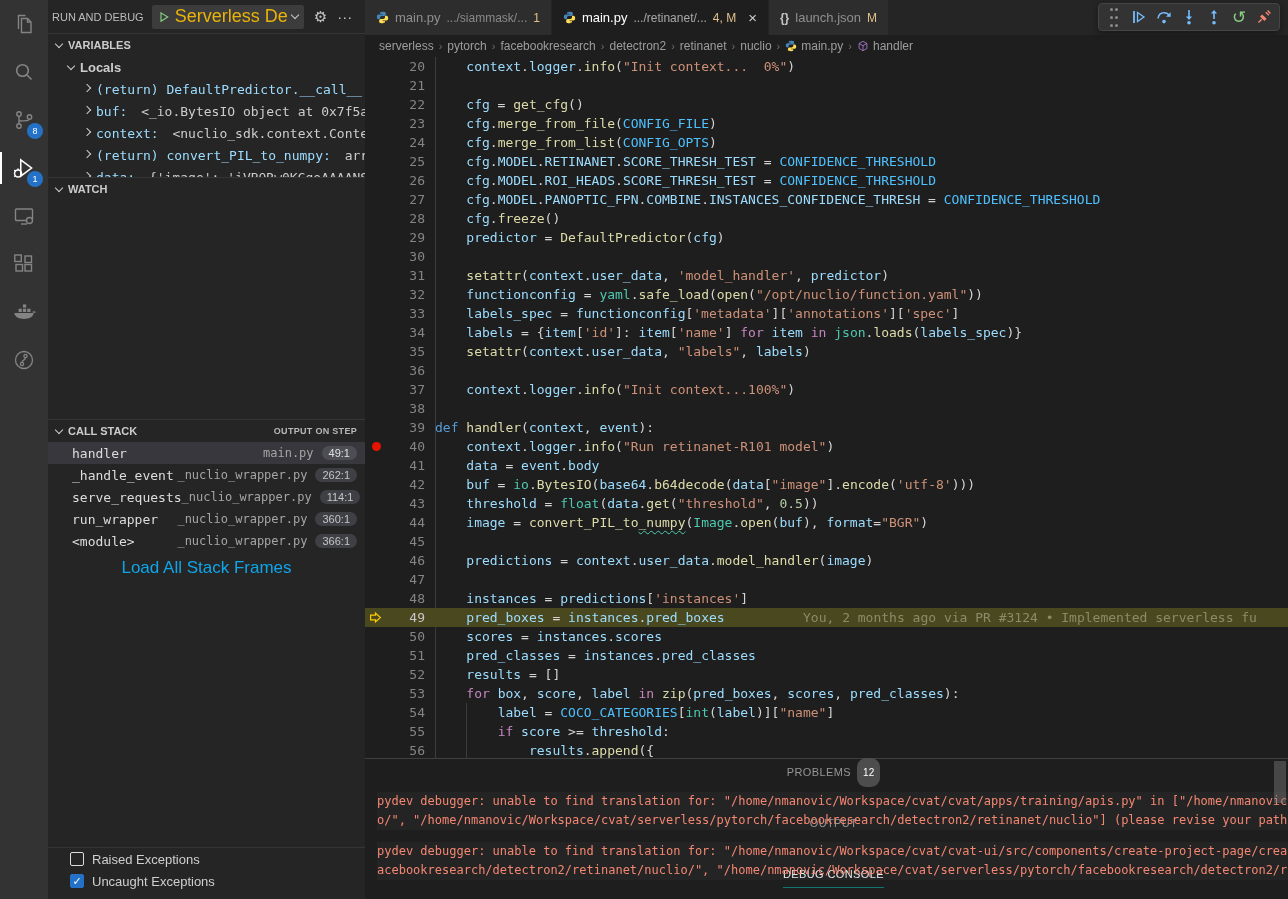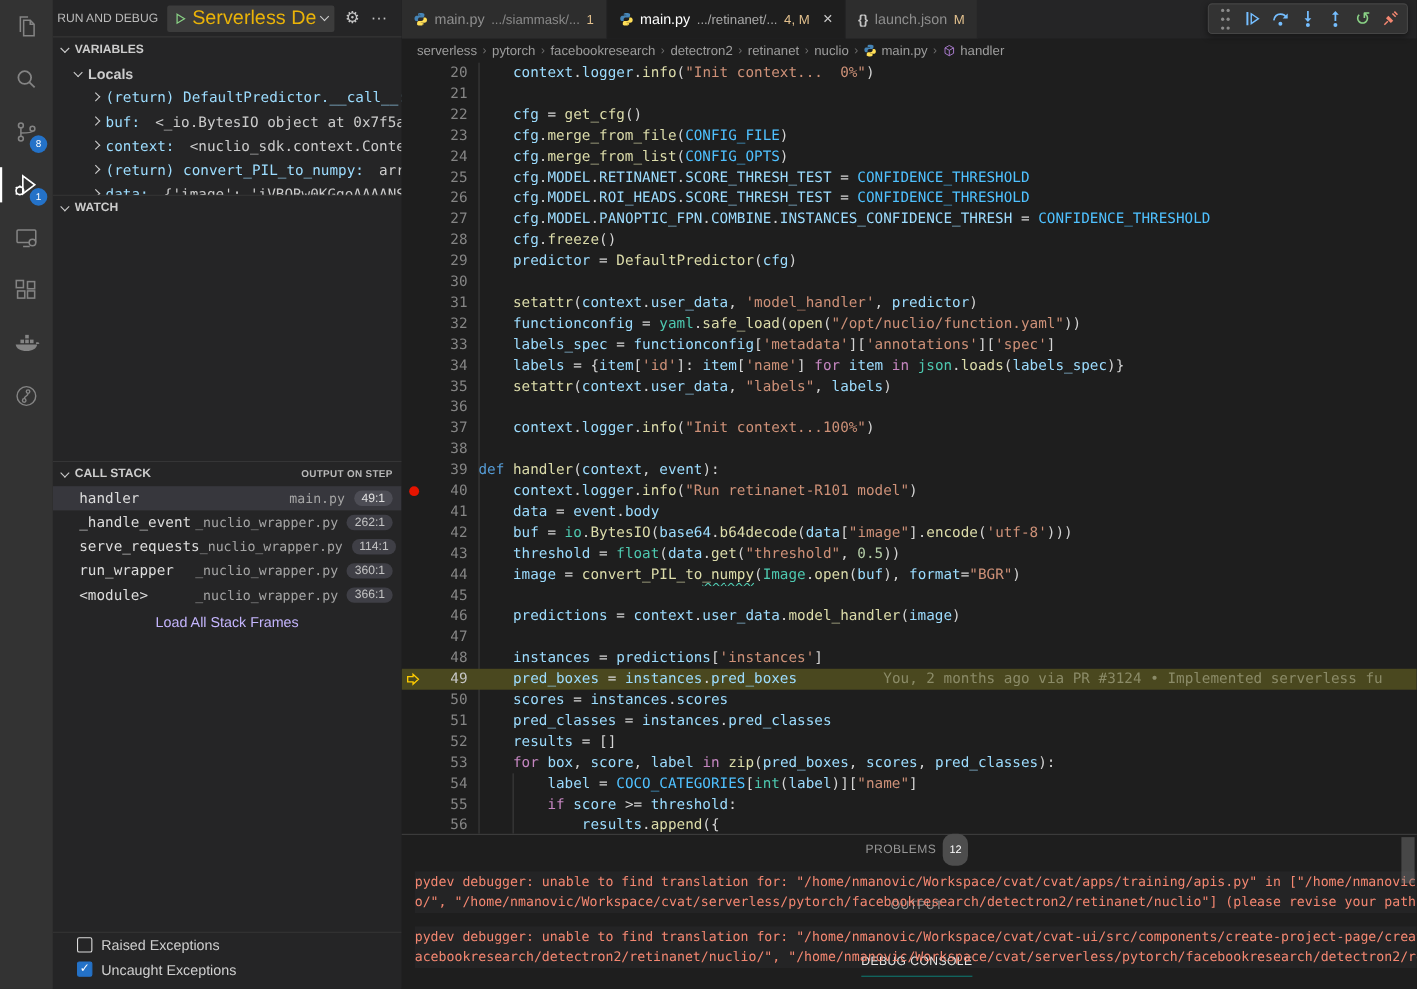--- a/index.html
+++ b/index.html
@@ -41,21 +41,21 @@
   .sec-stack { height:428px; }
   .stack-row { height:22px; display:flex; align-items:center; font-size:13px; padding:0 8px 0 24px;
     font-family:"DejaVu Sans Mono", monospace; }
   .stack-row.sel { background:#37373d; }
   .stack-fn { color:#dddddd; white-space:nowrap; }
   .stack-sp { flex:1; }
   .stack-file { color:#a5a5a5; font-size:12px; margin-right:8px; white-space:nowrap; }
   .stack-pos { background:#3f3f46; border-radius:9px; padding:1px 7px; font-size:11px; color:#c5c5c5;
     font-family:"Liberation Sans", sans-serif; }
   .stack-row.sel .stack-pos { background:#4d4d55; color:#e0e0e0; }
-  .stack-link { margin-top:6px; text-align:center; font-size:13px; color:#c4b5fd; }
+  .stack-link { margin-top:6px; text-align:center; font-size:17px; color:#0ea5e9; }
 
   .sec-bps { height:52px; }
   .bp-row { height:22px; display:flex; align-items:center; gap:8px; padding-left:22px; font-size:13px; color:#cfcfcf; }
   .cbx { width:14px; height:14px; border:1.5px solid #dcdcdc; border-radius:2px; flex:none; }
   .cbx.on { background:#2472c8; border-color:#2472c8; color:#fff; font-size:11px; line-height:13px; text-align:center; }
 
   
   .editor { position:absolute; left:365px; top:0; width:923px; height:758px; background:#1e1e1e; overflow:hidden; }
   .tabbar { height:35px; background:#252526; display:flex; position:relative; }
   .tab { display:flex; align-items:center; gap:6px; padding:0 11px; font-size:13px; background:#2d2d2d;

